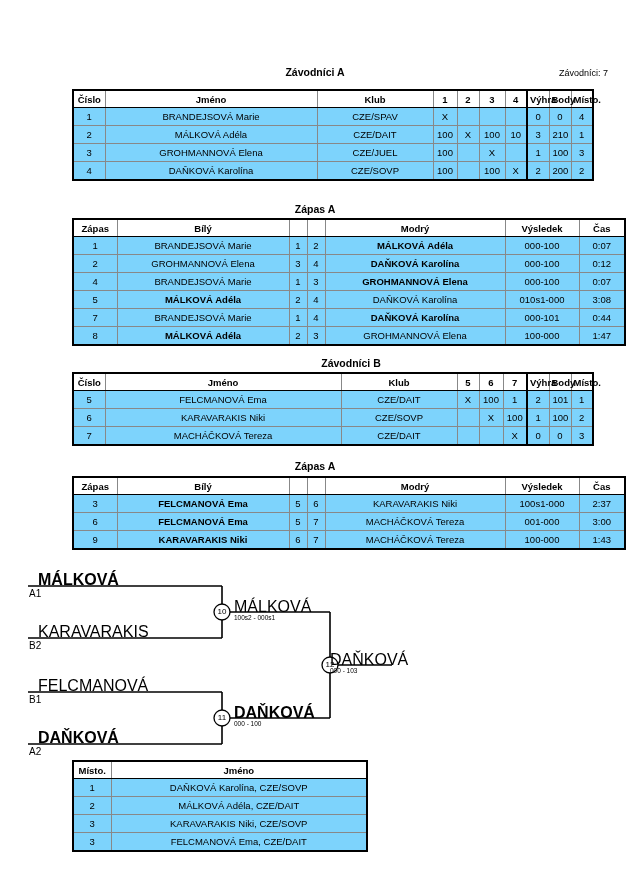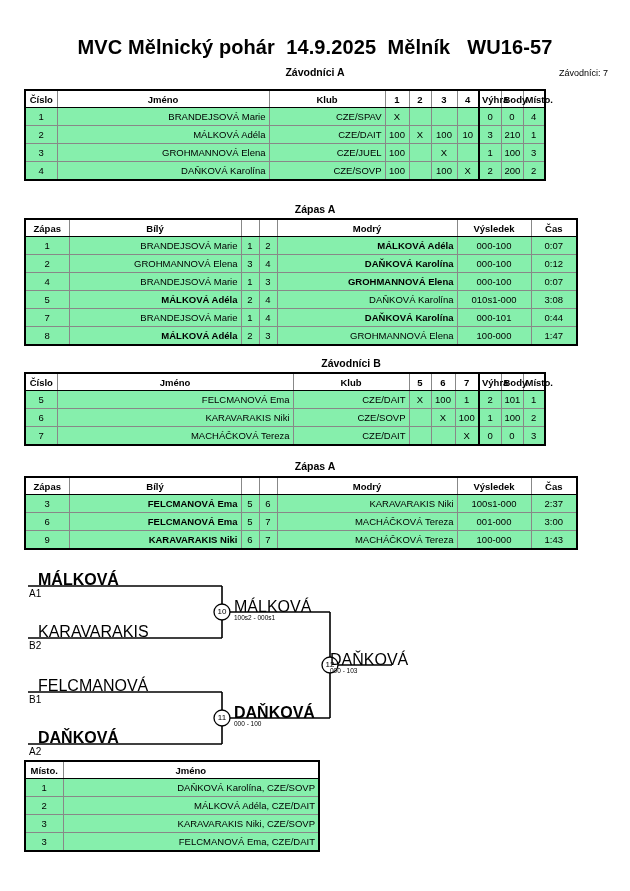--- a/index.html
+++ b/index.html
@@ -26,43 +26,44 @@
   }
   .sub-right{
     position:absolute;right:22px;top:68px;
     font-size:9px;
   }
 
   
   table.grid{
     border-collapse:collapse;
     position:absolute;
-    background:#86efac;
+    background:#7dd3fc;
     table-layout:fixed;
+    margin-left:48px;
   }
   table.grid, table.grid th, table.grid td{
     border:1px solid #888;
   }
   table.grid{border:2px solid #000;}
   table.grid th{
     font-size:9.5px;font-weight:bold;
     padding:1px 2px;
     height:14px;
     background:#fff;
     border-bottom:1px solid #000;
   }
   table.grid td{
     font-size:9.5px;
     padding:1px 3px;
     height:15px;
     white-space:nowrap;
     overflow:hidden;
   }
   .c{text-align:center;}
-  .l{text-align:right;}
+  .l{text-align:center;}
   .b{font-weight:bold;}
 
   
   .caption{
     position:absolute;
     font-size:10.5px;font-weight:bold;
     text-align:center;
     width:630px;left:0;
   }
 
@@ -85,21 +86,20 @@
   .bk-num{
     position:absolute;font-size:8px;text-align:center;
     width:16px;height:16px;line-height:16px;
   }
 </style>
 </head>
 <body>
 
 <div class="page">
 
-  <div class="doc-title">MVC Mělnický pohár  14.9.2025  Mělník   WU16-57</div>
   <div class="sub-left">Závodníci A</div>
   <div class="sub-right">Závodníci: 7</div>
 
   <table class="grid" id="tbl-pool-a" style="left:24px;top:89px;width:516px;">
     <colgroup>
       <col style="width:32px">
         <col style="width:212px">
         <col style="width:116px">
       <col style="width:24px">
         <col style="width:22px">

